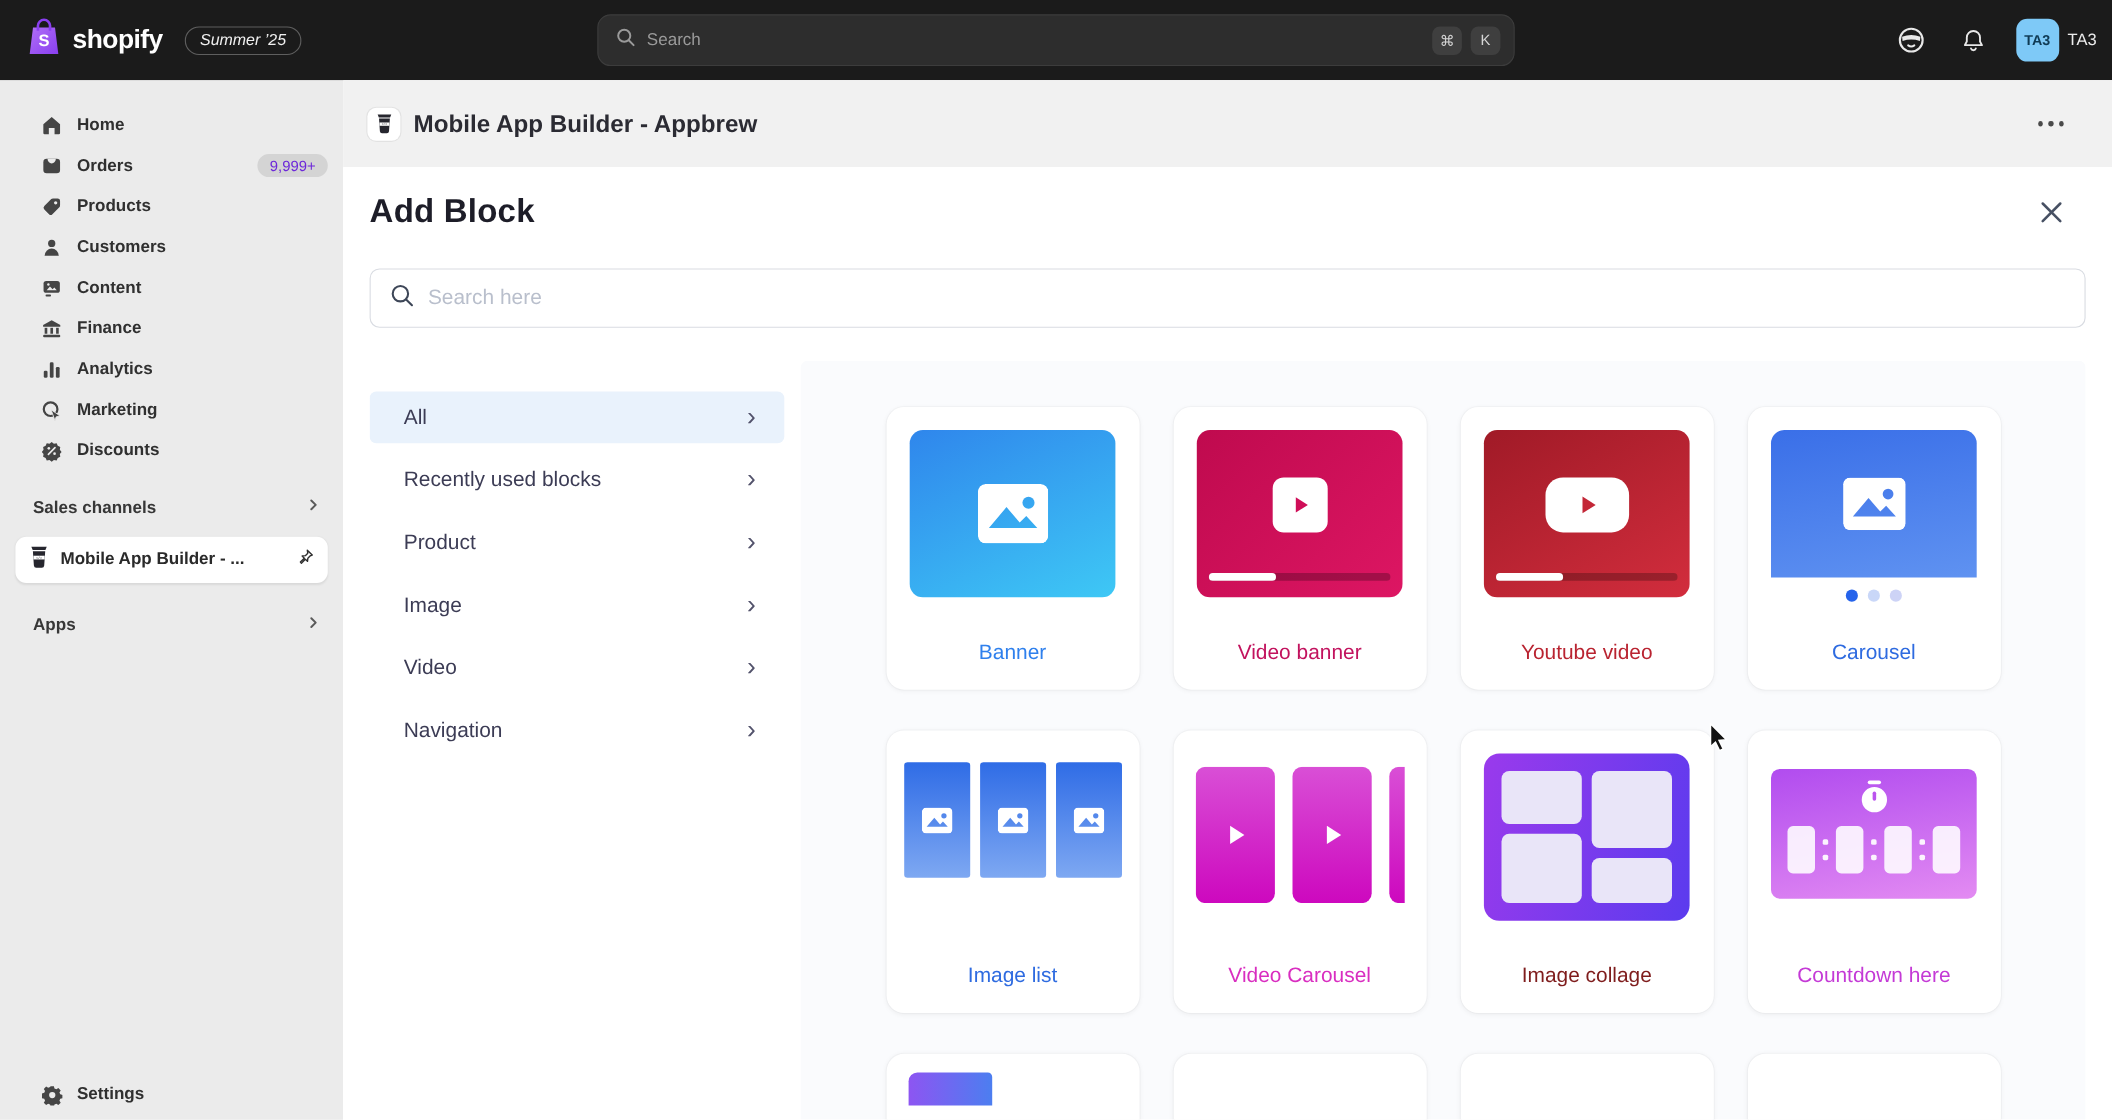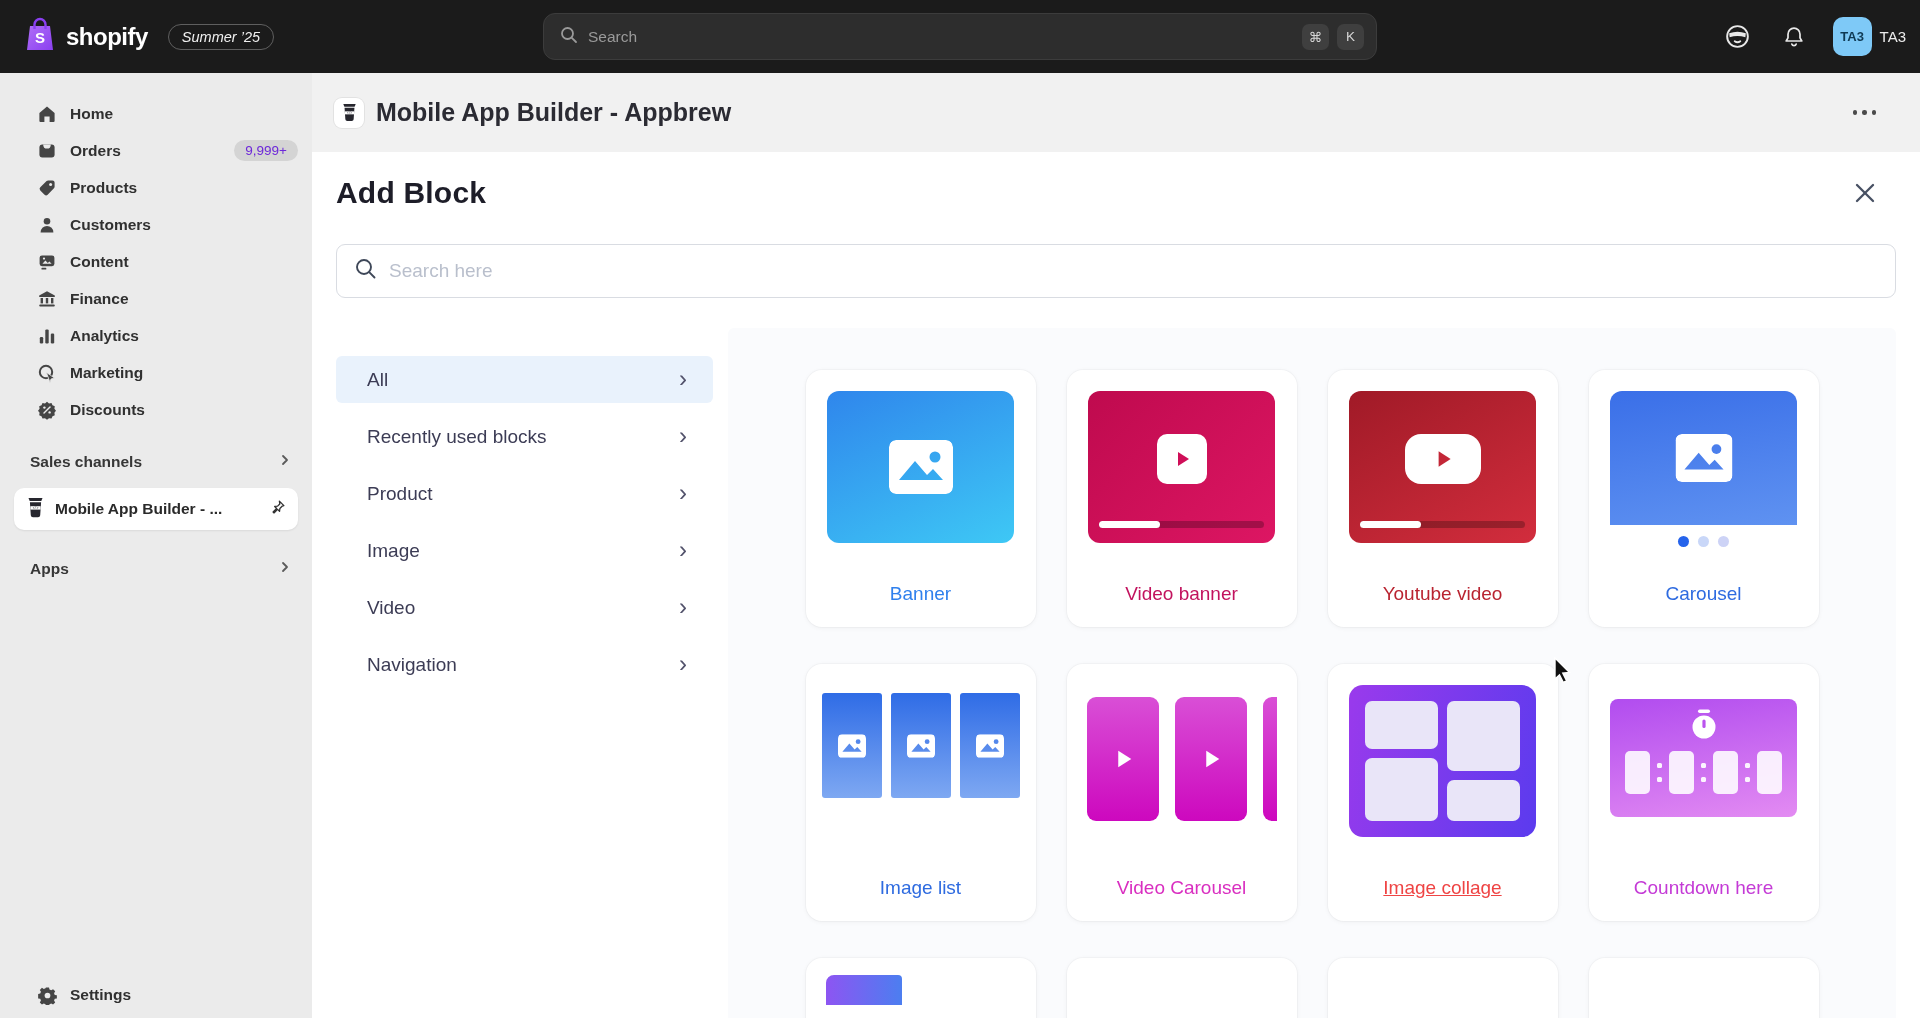--- a/index.html
+++ b/index.html
@@ -30,21 +30,21 @@
   .section-row .chev { margin-left:auto; }
   .active-app { margin:8px 14px 0 14px; height:42px; background:#fff; border-radius:10px; box-shadow:0 1px 2px rgba(0,0,0,0.08); display:flex; align-items:center; padding:0 12px 0 13px; }
   .active-app .alabel { margin-left:11px; font-size:15.5px; font-weight:700; color:#2a2a2a; flex:1; white-space:nowrap; overflow:hidden; }
   .settings-row { position:absolute; left:0; right:0; bottom:4px; height:38px; display:flex; align-items:center; padding-left:37px; }
   .apps-row { margin-top:20px; }
 
   
   .main { position:absolute; left:312px; top:73px; right:0; bottom:0; display:flex; flex-direction:column; background:#fff; }
   .app-header { height:79px; background:#f1f1f1; display:flex; align-items:center; padding:0 36px 0 22px; flex:none; }
   .app-ic-tile { width:30px; height:30px; background:#fff; border-radius:8px; display:flex; align-items:center; justify-content:center; box-shadow:0 0 0 1px rgba(0,0,0,0.06); }
-  .app-title { margin-left:12px; font-size:25px; font-weight:700; color:#2b2b33; }
+  .app-title { margin-left:12px; font-size:22px; font-weight:700; color:#2b2b33; }
   .menu-btn { margin-left:auto; display:flex; gap:5px; align-items:center; padding:8px; border-radius:8px; }
   .menu-btn i { width:4.5px; height:4.5px; border-radius:50%; background:#4a4a4a; }
 
   
   .modal { flex:1; background:#fff; position:relative; padding:0 24px; display:flex; flex-direction:column; overflow:hidden; }
   .modal-title { margin:24px 0 0 0; font-size:30px; font-weight:700; color:#1d1d28; letter-spacing:0.2px; }
   .close-btn { position:absolute; top:24px; right:38px; width:34px; height:34px; display:flex; align-items:center; justify-content:center; cursor:pointer; }
   .m-search { margin-top:34px; height:54px; border:1.5px solid #d9dce2; border-radius:9px; display:flex; align-items:center; padding:0 18px; flex:none; }
   .m-search input { border:none; outline:none; flex:1; margin-left:12px; font-size:19px; font-family:"Liberation Sans",sans-serif; color:#3a3a4a; background:transparent; }
   .m-search input::placeholder { color:#b9bfcc; }
@@ -486,21 +486,21 @@
               <div class="col-l">
                     <div class="tile t-a"></div>
                     <div class="tile t-b"></div>
                   </div>
               <div class="col-r">
                     <div class="tile t-c"></div>
                     <div class="tile t-d"></div>
                   </div>
             </div>
               </div>
-            <div class="card-label" style="color: #ef4444; text-decoration: underline;">Image collage</div>
+            <div class="card-label" style="color: #7f1d1d;">Image collage</div>
           </div>
 
           <div class="card">
             <div class="artwrap">
                 <div class="art art-countdown">
               <svg width="30" height="34" viewBox="0 0 30 34" style="margin-top:9px">
                 <rect x="9" y="1.5" width="12" height="3.4" rx="1.7" fill="#fff"></rect>
                 <circle cx="15" cy="19" r="11.5" fill="#fff"></circle>
                 <rect x="13.4" y="11.5" width="3.2" height="8.5" rx="1.6" fill="#bb54ee"></rect>
               </svg>

